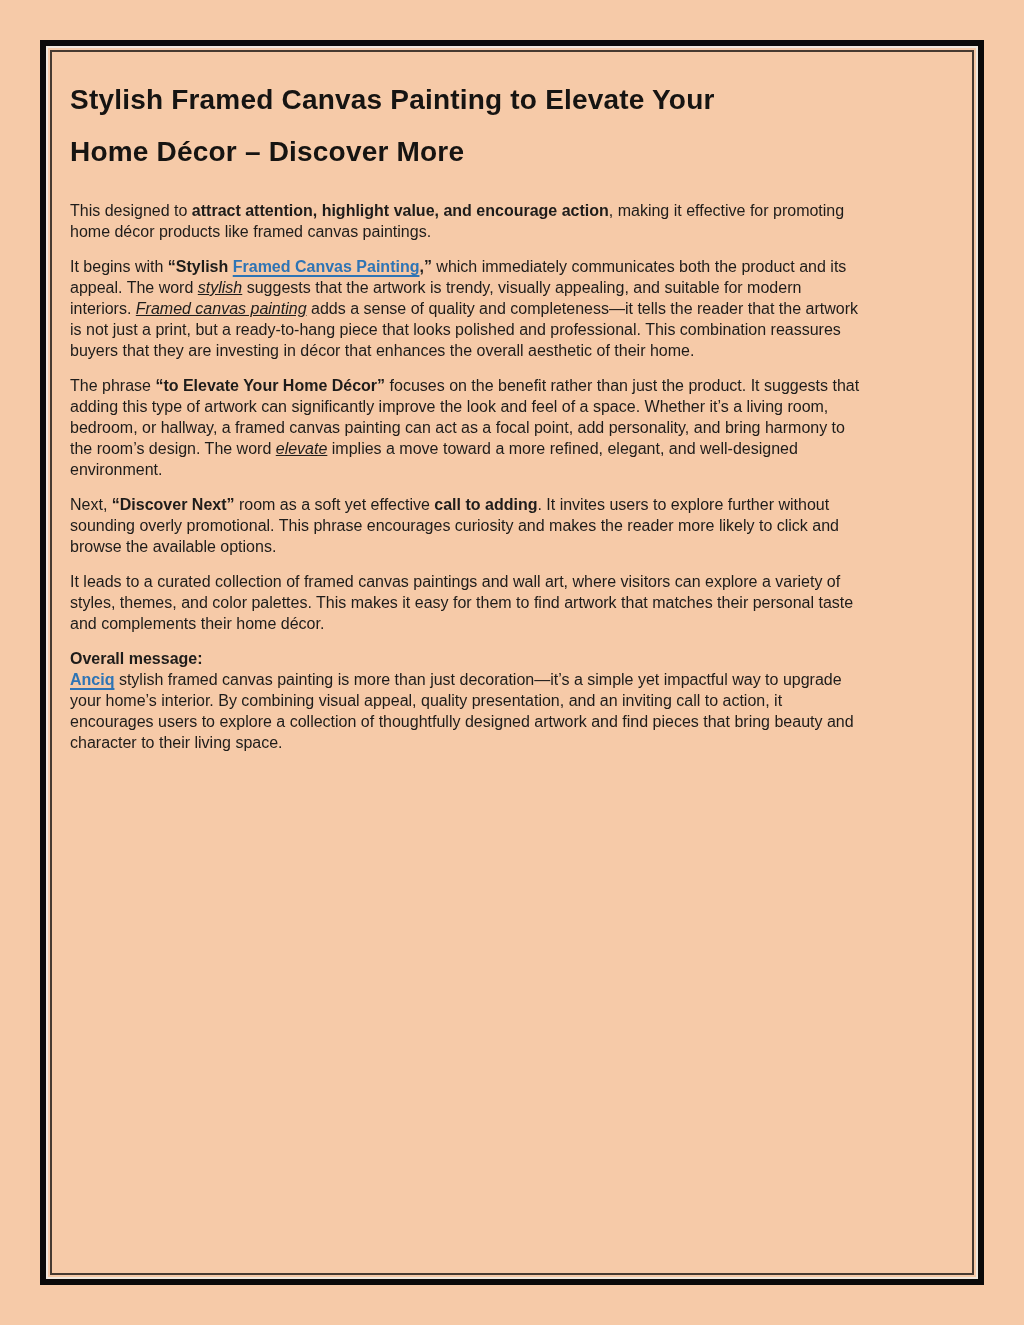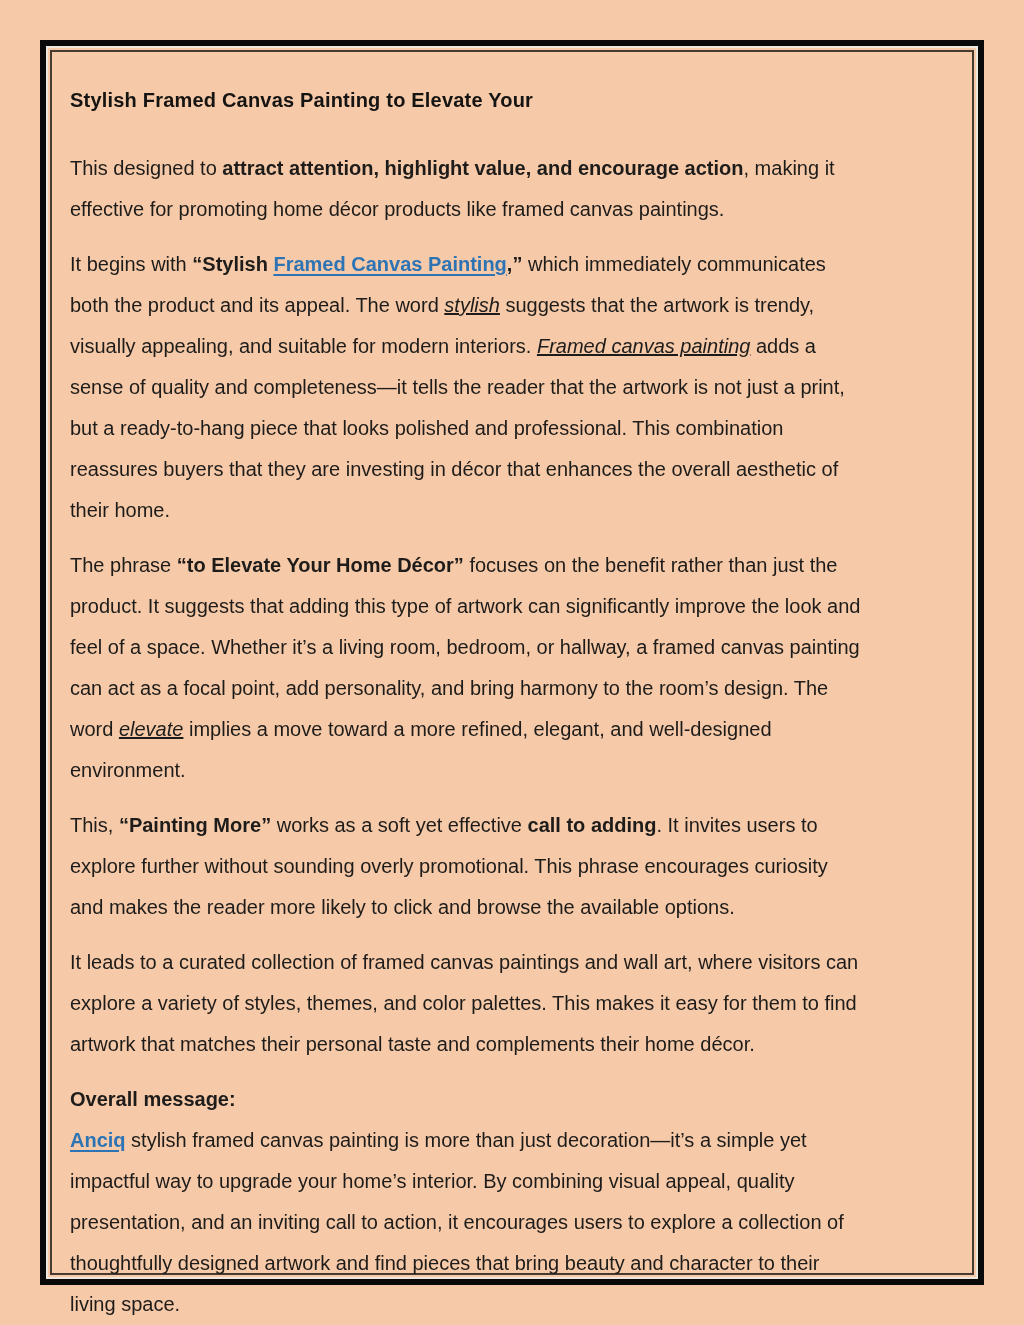--- a/index.html
+++ b/index.html
@@ -35,31 +35,31 @@
   .frame-inner{
     position:absolute;inset:2px;
     border:2px solid var(--frame-inner);
   }
   .content{
     position:absolute;
     left:70px;top:74px;right:60px;
     width:800px;
   }
   h1.title{
-    font-size:20px;
+    font-size:28px;
     line-height:52px;
     font-weight:bold;
     color:#161412;
     margin-bottom:22px;
     letter-spacing:0.2px;
   }
   h1.title span{display:block;}
   p.para{
-    font-size:20px;
-    line-height:41px;
+    font-size:16px;
+    line-height:21px;
     margin-bottom:14px;
     max-width:792px;
   }
   .b{font-weight:bold;}
   .i{font-style:italic;text-decoration:underline;}
   a.link{
     color:var(--link);
     font-weight:bold;
     text-decoration:underline;
     text-decoration-thickness:1.5px;
@@ -73,22 +73,23 @@
 <div class="page">
   <div class="frame-outer">
     <div class="frame-gap">
       <div class="frame-inner"></div>
     </div>
   </div>
 
   <div class="content">
     <h1 class="title">
       <span>Stylish Framed Canvas Painting to Elevate Your</span>
+      <span>Home Décor – Discover More</span>
     </h1>
 
     <p class="para"><span>This designed to </span><span class="b">attract attention, highlight value, and encourage action</span><span>, making it effective for promoting home décor products like framed canvas paintings.</span></p>
     <p class="para"><span>It begins with </span><span class="b">“Stylish </span><a class="b link" href="#">Framed Canvas Painting</a><span class="b">,”</span><span> which immediately communicates both the product and its appeal. The word </span><span class="i">stylish</span><span> suggests that the artwork is trendy, visually appealing, and suitable for modern interiors. </span><span class="i">Framed canvas painting</span><span> adds a sense of quality and completeness—it tells the reader that the artwork is not just a print, but a ready-to-hang piece that looks polished and professional. This combination reassures buyers that they are investing in décor that enhances the overall aesthetic of their home.</span></p>
     <p class="para"><span>The phrase </span><span class="b">“to Elevate Your Home Décor”</span><span> focuses on the benefit rather than just the product. It suggests that adding this type of artwork can significantly improve the look and feel of a space. Whether it’s a living room, bedroom, or hallway, a framed canvas painting can act as a focal point, add personality, and bring harmony to the room’s design. The word </span><span class="i">elevate</span><span> implies a move toward a more refined, elegant, and well-designed environment.</span></p>
-    <p class="para"><span>This, </span><span class="b">“Painting More”</span><span> works as a soft yet effective </span><span class="b">call to adding</span><span>. It invites users to explore further without sounding overly promotional. This phrase encourages curiosity and makes the reader more likely to click and browse the available options.</span></p>
+    <p class="para"><span>Next, </span><span class="b">“Discover Next”</span><span> room as a soft yet effective </span><span class="b">call to adding</span><span>. It invites users to explore further without sounding overly promotional. This phrase encourages curiosity and makes the reader more likely to click and browse the available options.</span></p>
     <p class="para"><span>It leads to a curated collection of framed canvas paintings and wall art, where visitors can explore a variety of styles, themes, and color palettes. This makes it easy for them to find artwork that matches their personal taste and complements their home décor.</span></p>
     <p class="para"><span class="b">Overall message:</span><br><a class="b link" href="#">Anciq</a><span> stylish framed canvas painting is more than just decoration—it’s a simple yet impactful way to upgrade your home’s interior. By combining visual appeal, quality presentation, and an inviting call to action, it encourages users to explore a collection of thoughtfully designed artwork and find pieces that bring beauty and character to their living space.</span></p>
   </div>
 </div>
 
 </body></html>

